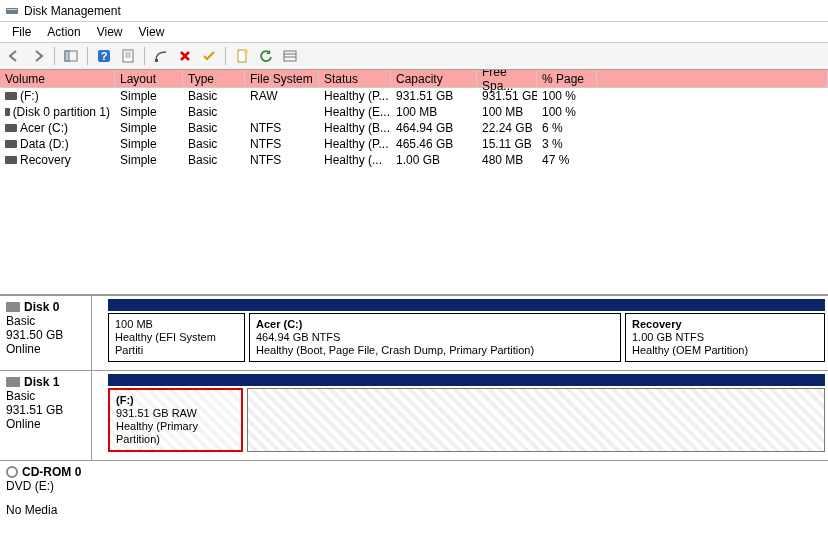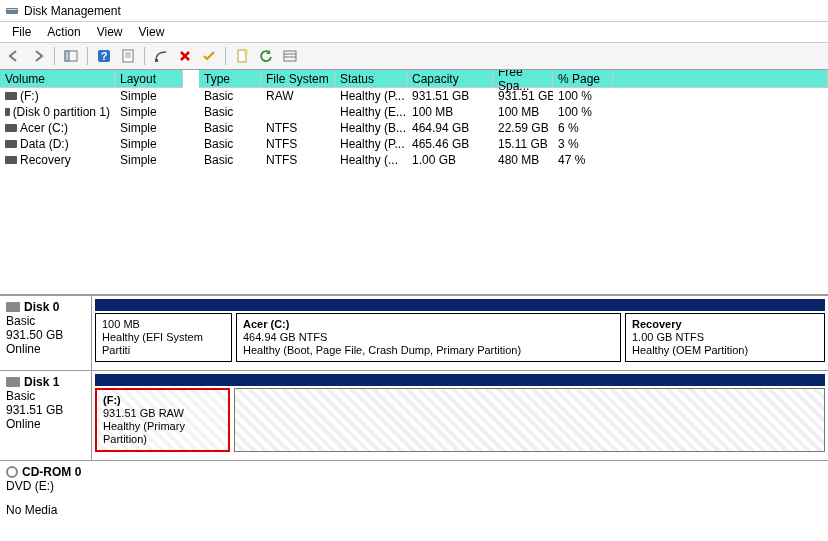--- a/index.html
+++ b/index.html
@@ -7,35 +7,35 @@
   .titlebar { height: 22px; display: flex; align-items: center; padding: 2px 5px; border-bottom: 1px solid #ccc; }
   .titlebar-icon { width: 14px; height: 14px; margin-right: 5px; display: inline-flex; align-items: center; justify-content: center; }
   .titlebar-text { font-size: 12px; }
   .menubar { height: 20px; display: flex; align-items: center; padding: 0 4px; }
   .menu-item { padding: 2px 8px; cursor: default; }
   .toolbar { height: 28px; border-top: 1px solid #ccc; border-bottom: 1px solid #a0a0a0; display: flex; align-items: center; padding: 0 3px; gap: 2px; background: #f5f5f5; }
   .tool-btn { width: 22px; height: 22px; display: flex; align-items: center; justify-content: center; border: 1px solid transparent; cursor: default; font-size: 14px; }
   .tool-sep { width: 1px; height: 18px; background: #bbb; margin: 0 3px; }
   .volume-list { border-bottom: 1px solid #999; height: 225px; overflow: hidden; }
   .vol-header { display: flex; height: 18px; }
-  .vol-header-cell { border-right: 1px solid #ccc; border-bottom: 1px solid #ccc; padding: 1px 5px; font-size: 12px; background: #5eead4; display: flex; align-items: center; }
+  .vol-header-cell { border-right: 1px solid #ccc; border-bottom: 1px solid #ccc; padding: 1px 5px; font-size: 12px; background: #fca5a5; display: flex; align-items: center; }
   .vol-row { display: flex; height: 16px; }
   .vol-cell { padding: 0 5px; font-size: 12px; display: flex; align-items: center; white-space: nowrap; overflow: hidden; }
   .vol-icon { width: 12px; height: 8px; display: inline-block; margin-right: 3px; background: #555; border-radius: 1px; position: relative; }
   .c-vol { width: 115px; }
   .c-lay { width: 68px; }
-  .c-typ { width: 62px; margin-left: 16px; }
+  .c-typ { width: 62px; }
   .c-fs  { width: 74px; }
   .c-st  { width: 72px; }
   .c-cap { width: 86px; }
   .c-fr  { width: 60px; }
   .c-pf  { width: 60px; }
   .c-rest{ flex: 1; }
   .disk-area { flex: 1; overflow: auto; border-top: 1px solid #999; }
-  .disk-row { display: flex; border-bottom: 1px solid #999; min-height: 72px; }
+  .disk-row { display: flex; border-bottom: 1px solid #999; min-height: 72px; gap: 13px; }
   .disk-info { width: 92px; padding: 4px 6px; border-right: 1px solid #999; }
   .disk-info .disk-name { font-weight: bold; display: flex; align-items: center; gap: 4px; }
   .disk-map { flex: 1; padding: 3px 3px 8px 3px; display: flex; flex-direction: column; }
   .blue-bar { height: 12px; background: #0a246a; width: 100%; }
   .part-container { flex: 1; display: flex; gap: 4px; margin-top: 2px; }
   .part { border: 1px solid #000; padding: 4px 6px; font-size: 11px; line-height: 13px; background: #fff; overflow: hidden; }
   .part .pname { font-weight: bold; }
   .part.red { border: 2px solid #d00; background: repeating-linear-gradient(45deg, #fff, #fff 4px, #f4f4f4 4px, #f4f4f4 8px); }
   .part.stripe { background: repeating-linear-gradient(45deg, #fff, #fff 4px, #f0f0f0 4px, #f0f0f0 8px); border: 1px solid #777; }
   .hdd-icon { width: 14px; height: 10px; background: #888; border-radius: 1px; display: inline-block; }
@@ -214,21 +214,21 @@
         <div class="vol-cell c-fs">
           <span>NTFS</span>
         </div>
         <div class="vol-cell c-st">
           <span>Healthy (B...</span>
         </div>
         <div class="vol-cell c-cap">
           <span>464.94 GB</span>
         </div>
         <div class="vol-cell c-fr">
-          <span>22.59 GB</span>
+          <span>22.24 GB</span>
         </div>
         <div class="vol-cell c-pf">
           <span>6 %</span>
         </div>
       </div>
       <div class="vol-row">
         <div class="vol-cell c-vol">
           <span class="vol-icon"></span>
           <span>Data (D:)</span>
         </div>

